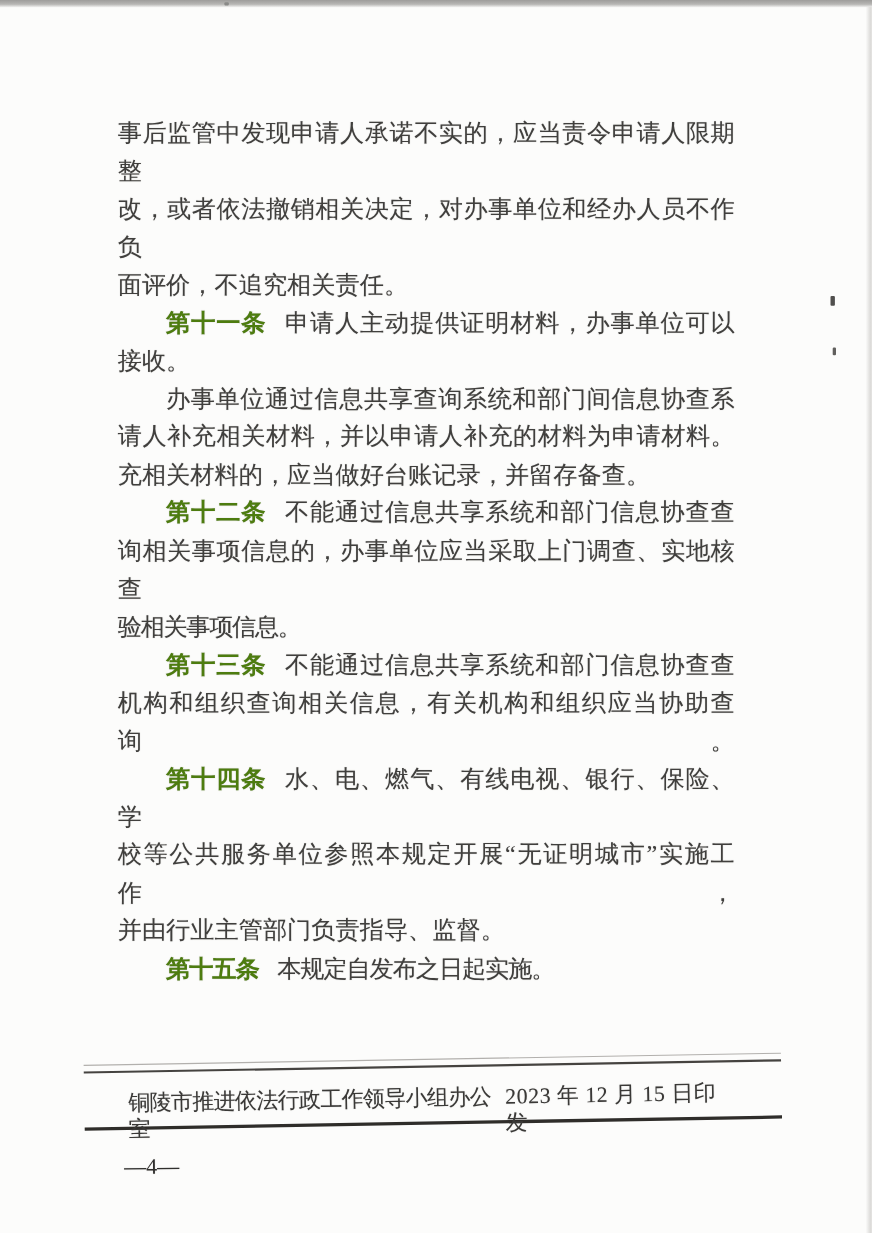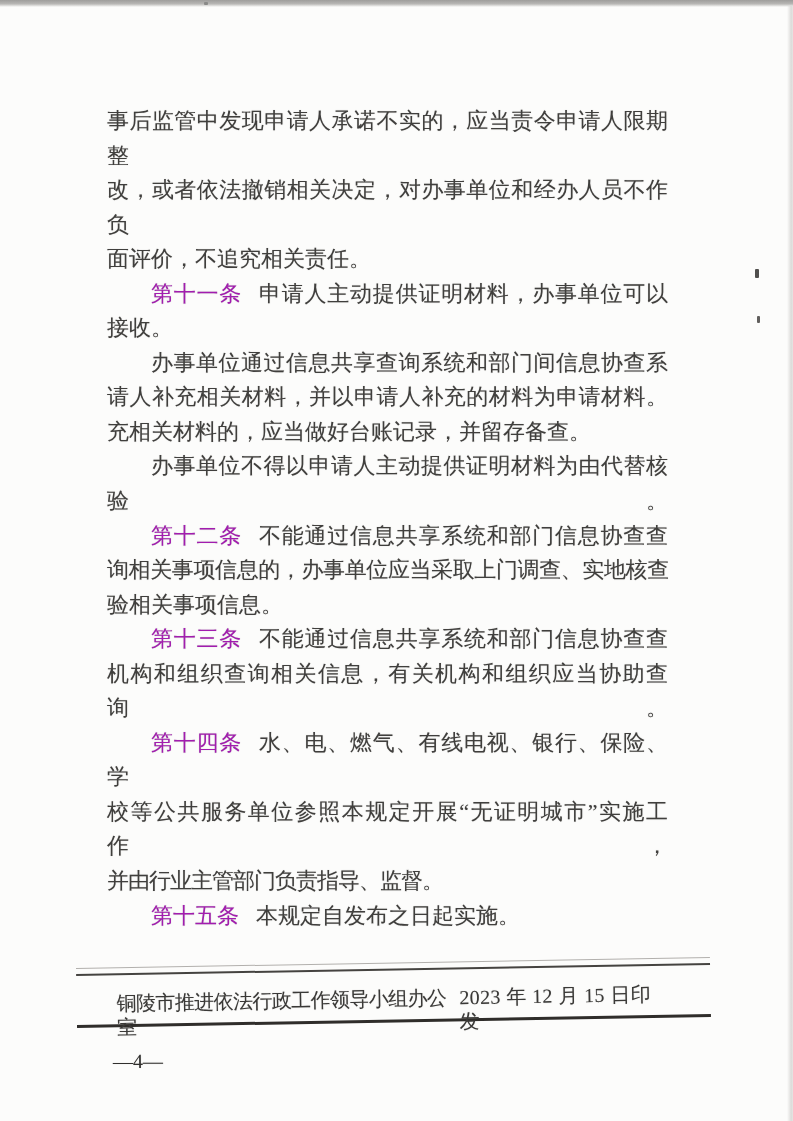--- a/index.html
+++ b/index.html
@@ -20,21 +20,21 @@
     font-size:22px;line-height:34.55px;color:#403f3d;
     text-shadow:0 0 1px rgba(85,84,82,.38);
   }
   .tline{min-height:34.55px;}
   .tline.just{text-align:justify;text-align-last:justify;}
   .tline.indent{text-indent:44px;}
   .tline:nth-child(11){letter-spacing:-1.2px;}
   .tline:nth-child(17){letter-spacing:-1px;}
   .art{
     font-family:"Liberation Sans","DejaVu Sans",sans-serif;
-    font-weight:400;color:#a21caf;margin-right:17px;
+    font-weight:700;color:#4d7c0f;margin-right:17px;
   }
   
   .footer{
     position:absolute;left:76px;top:968px;width:634px;
     transform:rotate(-1deg);transform-origin:0 0;
     color:#3a3937;
   }
   .f-ghost{height:1px;background:#b2b0ad;}
   .f-rule-top{height:2px;background:#454340;margin-top:5px;}
   .f-row{
@@ -66,21 +66,20 @@
 
   <div class="doc-body">
       <div class="tline just"><span>事后监管中发现申请人承诺不实的，应当责令申请人限期整</span></div>
       <div class="tline just"><span>改，或者依法撤销相关决定，对办事单位和经办人员不作负</span></div>
       <div class="tline"><span>面评价，不追究相关责任。</span></div>
       <div class="tline indent just"><b class="art">第十一条</b><span>申请人主动提供证明材料，办事单位可以</span></div>
       <div class="tline"><span>接收。</span></div>
       <div class="tline indent just"><span>办事单位通过信息共享查询系统和部门间信息协查系</span></div>
       <div class="tline just"><span>请人补充相关材料，并以申请人补充的材料为申请材料。</span></div>
       <div class="tline"><span>充相关材料的，应当做好台账记录，并留存备查。</span></div>
-      <div class="tline indent just"><span>办事单位不得以申请人主动提供证明材料为由代替核验。</span></div>
       <div class="tline indent just"><b class="art">第十二条</b><span>不能通过信息共享系统和部门信息协查查</span></div>
       <div class="tline just"><span>询相关事项信息的，办事单位应当采取上门调查、实地核查</span></div>
       <div class="tline"><span>验相关事项信息。</span></div>
       <div class="tline indent just"><b class="art">第十三条</b><span>不能通过信息共享系统和部门信息协查查</span></div>
       <div class="tline just"><span>机构和组织查询相关信息，有关机构和组织应当协助查询。</span></div>
       <div class="tline indent just"><b class="art">第十四条</b><span>水、电、燃气、有线电视、银行、保险、学</span></div>
       <div class="tline just"><span>校等公共服务单位参照本规定开展“无证明城市”实施工作，</span></div>
       <div class="tline"><span>并由行业主管部门负责指导、监督。</span></div>
       <div class="tline indent"><b class="art">第十五条</b><span>本规定自发布之日起实施。</span></div>
     </div>

